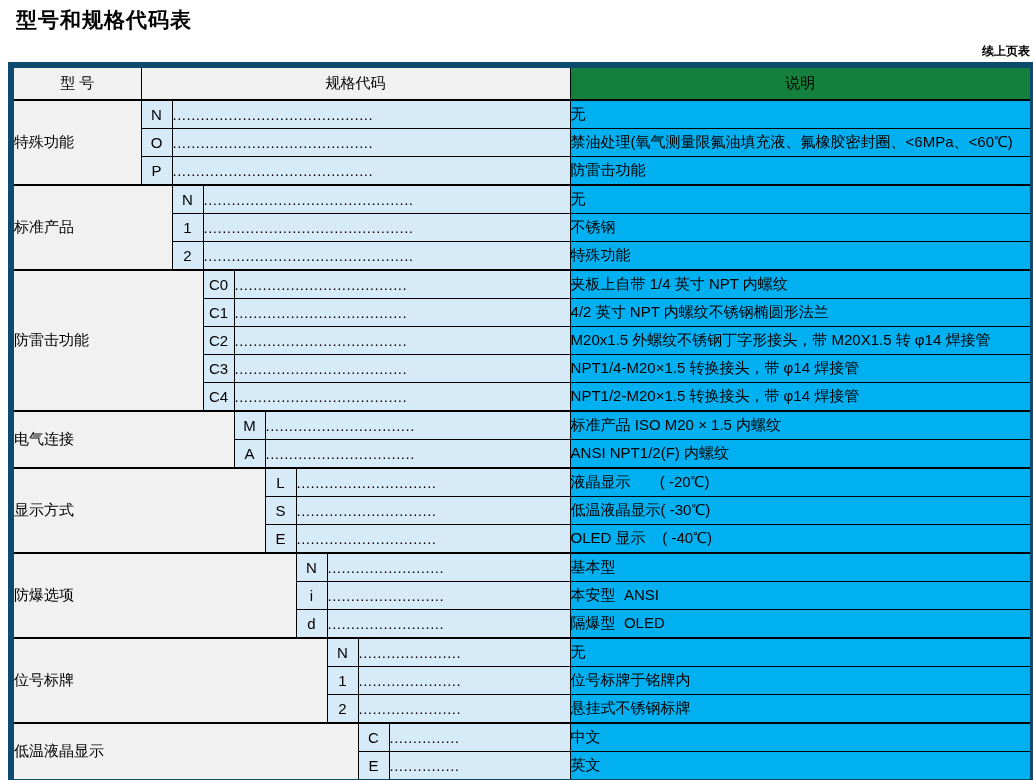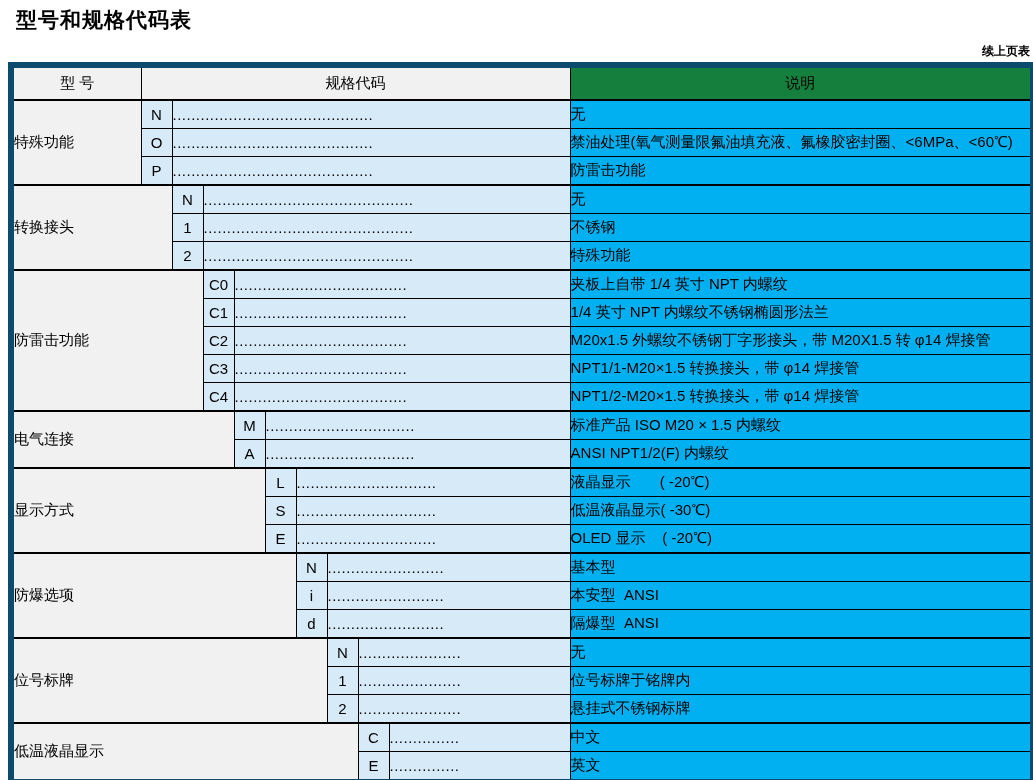--- a/index.html
+++ b/index.html
@@ -57,21 +57,21 @@
           <td class="code-cell">O</td>
           <td class="dots-cell" colspan="8">...........................................</td>
           <td class="desc-cell">禁油处理(氧气测量限氟油填充液、氟橡胶密封圈、&lt;6MPa、&lt;60℃)</td>
         </tr>
         <tr>
           <td class="code-cell">P</td>
           <td class="dots-cell" colspan="8">...........................................</td>
           <td class="desc-cell">防雷击功能</td>
         </tr>
         <tr class="group-first">
-          <td class="label-cell" colspan="2" rowspan="3">转换接头</td>
+          <td class="label-cell" colspan="2" rowspan="3">标准产品</td>
           <td class="code-cell">N</td>
           <td class="dots-cell" colspan="7">.............................................</td>
           <td class="desc-cell">无</td>
         </tr>
         <tr>
           <td class="code-cell">1</td>
           <td class="dots-cell" colspan="7">.............................................</td>
           <td class="desc-cell">不锈钢</td>
         </tr>
         <tr>
@@ -81,31 +81,31 @@
         </tr>
         <tr class="group-first">
           <td class="label-cell" colspan="3" rowspan="5">防雷击功能</td>
           <td class="code-cell">C0</td>
           <td class="dots-cell" colspan="6">.....................................</td>
           <td class="desc-cell">夹板上自带 1/4 英寸 NPT 内螺纹</td>
         </tr>
         <tr>
           <td class="code-cell">C1</td>
           <td class="dots-cell" colspan="6">.....................................</td>
-          <td class="desc-cell">1/4 英寸 NPT 内螺纹不锈钢椭圆形法兰</td>
+          <td class="desc-cell">4/2 英寸 NPT 内螺纹不锈钢椭圆形法兰</td>
         </tr>
         <tr>
           <td class="code-cell">C2</td>
           <td class="dots-cell" colspan="6">.....................................</td>
           <td class="desc-cell">M20x1.5 外螺纹不锈钢丁字形接头，带 M20X1.5 转 φ14 焊接管</td>
         </tr>
         <tr>
           <td class="code-cell">C3</td>
           <td class="dots-cell" colspan="6">.....................................</td>
-          <td class="desc-cell">NPT1/1-M20×1.5 转换接头，带 φ14 焊接管</td>
+          <td class="desc-cell">NPT1/4-M20×1.5 转换接头，带 φ14 焊接管</td>
         </tr>
         <tr>
           <td class="code-cell">C4</td>
           <td class="dots-cell" colspan="6">.....................................</td>
           <td class="desc-cell">NPT1/2-M20×1.5 转换接头，带 φ14 焊接管</td>
         </tr>
         <tr class="group-first">
           <td class="label-cell" colspan="4" rowspan="2">电气连接</td>
           <td class="code-cell">M</td>
           <td class="dots-cell" colspan="5">................................</td>
@@ -123,37 +123,37 @@
           <td class="desc-cell">液晶显示       ( -20℃)</td>
         </tr>
         <tr>
           <td class="code-cell">S</td>
           <td class="dots-cell" colspan="4">..............................</td>
           <td class="desc-cell">低温液晶显示( -30℃)</td>
         </tr>
         <tr>
           <td class="code-cell">E</td>
           <td class="dots-cell" colspan="4">..............................</td>
-          <td class="desc-cell">OLED 显示    ( -20℃)</td>
+          <td class="desc-cell">OLED 显示    ( -40℃)</td>
         </tr>
         <tr class="group-first">
           <td class="label-cell" colspan="6" rowspan="3">防爆选项</td>
           <td class="code-cell">N</td>
           <td class="dots-cell" colspan="3">.........................</td>
           <td class="desc-cell">基本型</td>
         </tr>
         <tr>
           <td class="code-cell">i</td>
           <td class="dots-cell" colspan="3">.........................</td>
           <td class="desc-cell">本安型  ANSI</td>
         </tr>
         <tr>
           <td class="code-cell">d</td>
           <td class="dots-cell" colspan="3">.........................</td>
-          <td class="desc-cell">隔爆型  ANSI</td>
+          <td class="desc-cell">隔爆型  OLED</td>
         </tr>
         <tr class="group-first">
           <td class="label-cell" colspan="7" rowspan="3">位号标牌</td>
           <td class="code-cell">N</td>
           <td class="dots-cell" colspan="2">......................</td>
           <td class="desc-cell">无</td>
         </tr>
         <tr>
           <td class="code-cell">1</td>
           <td class="dots-cell" colspan="2">......................</td>

